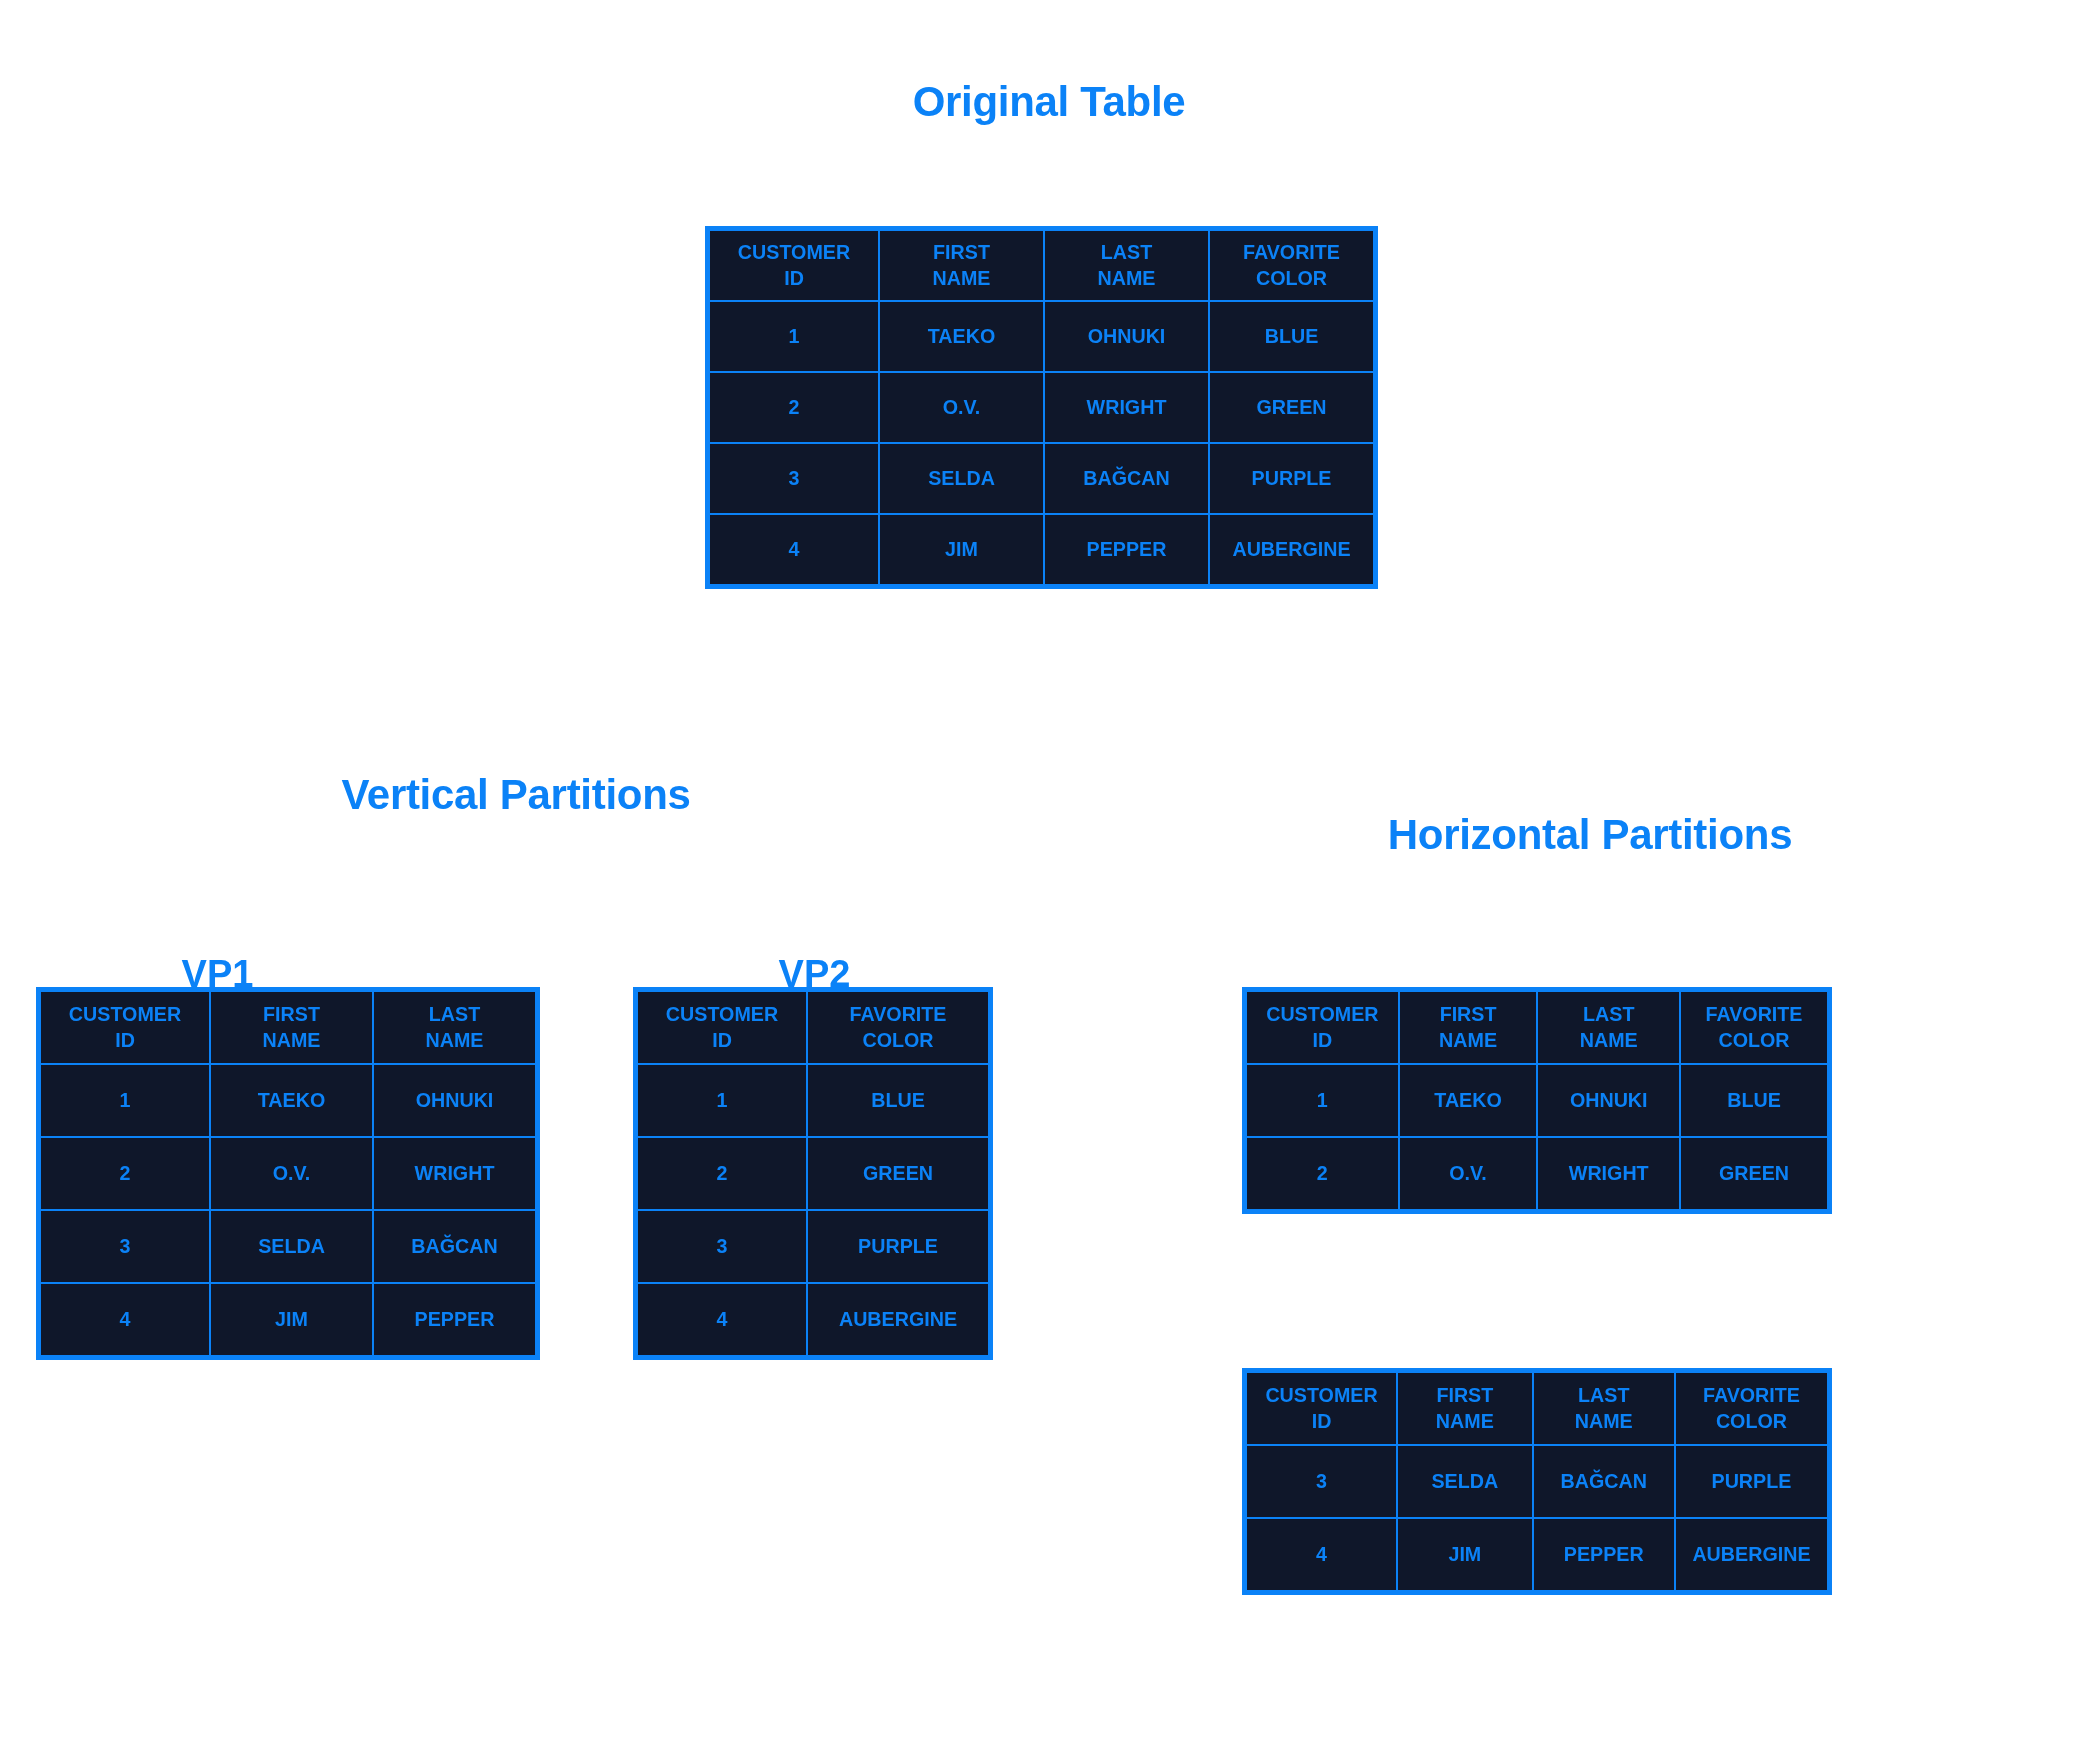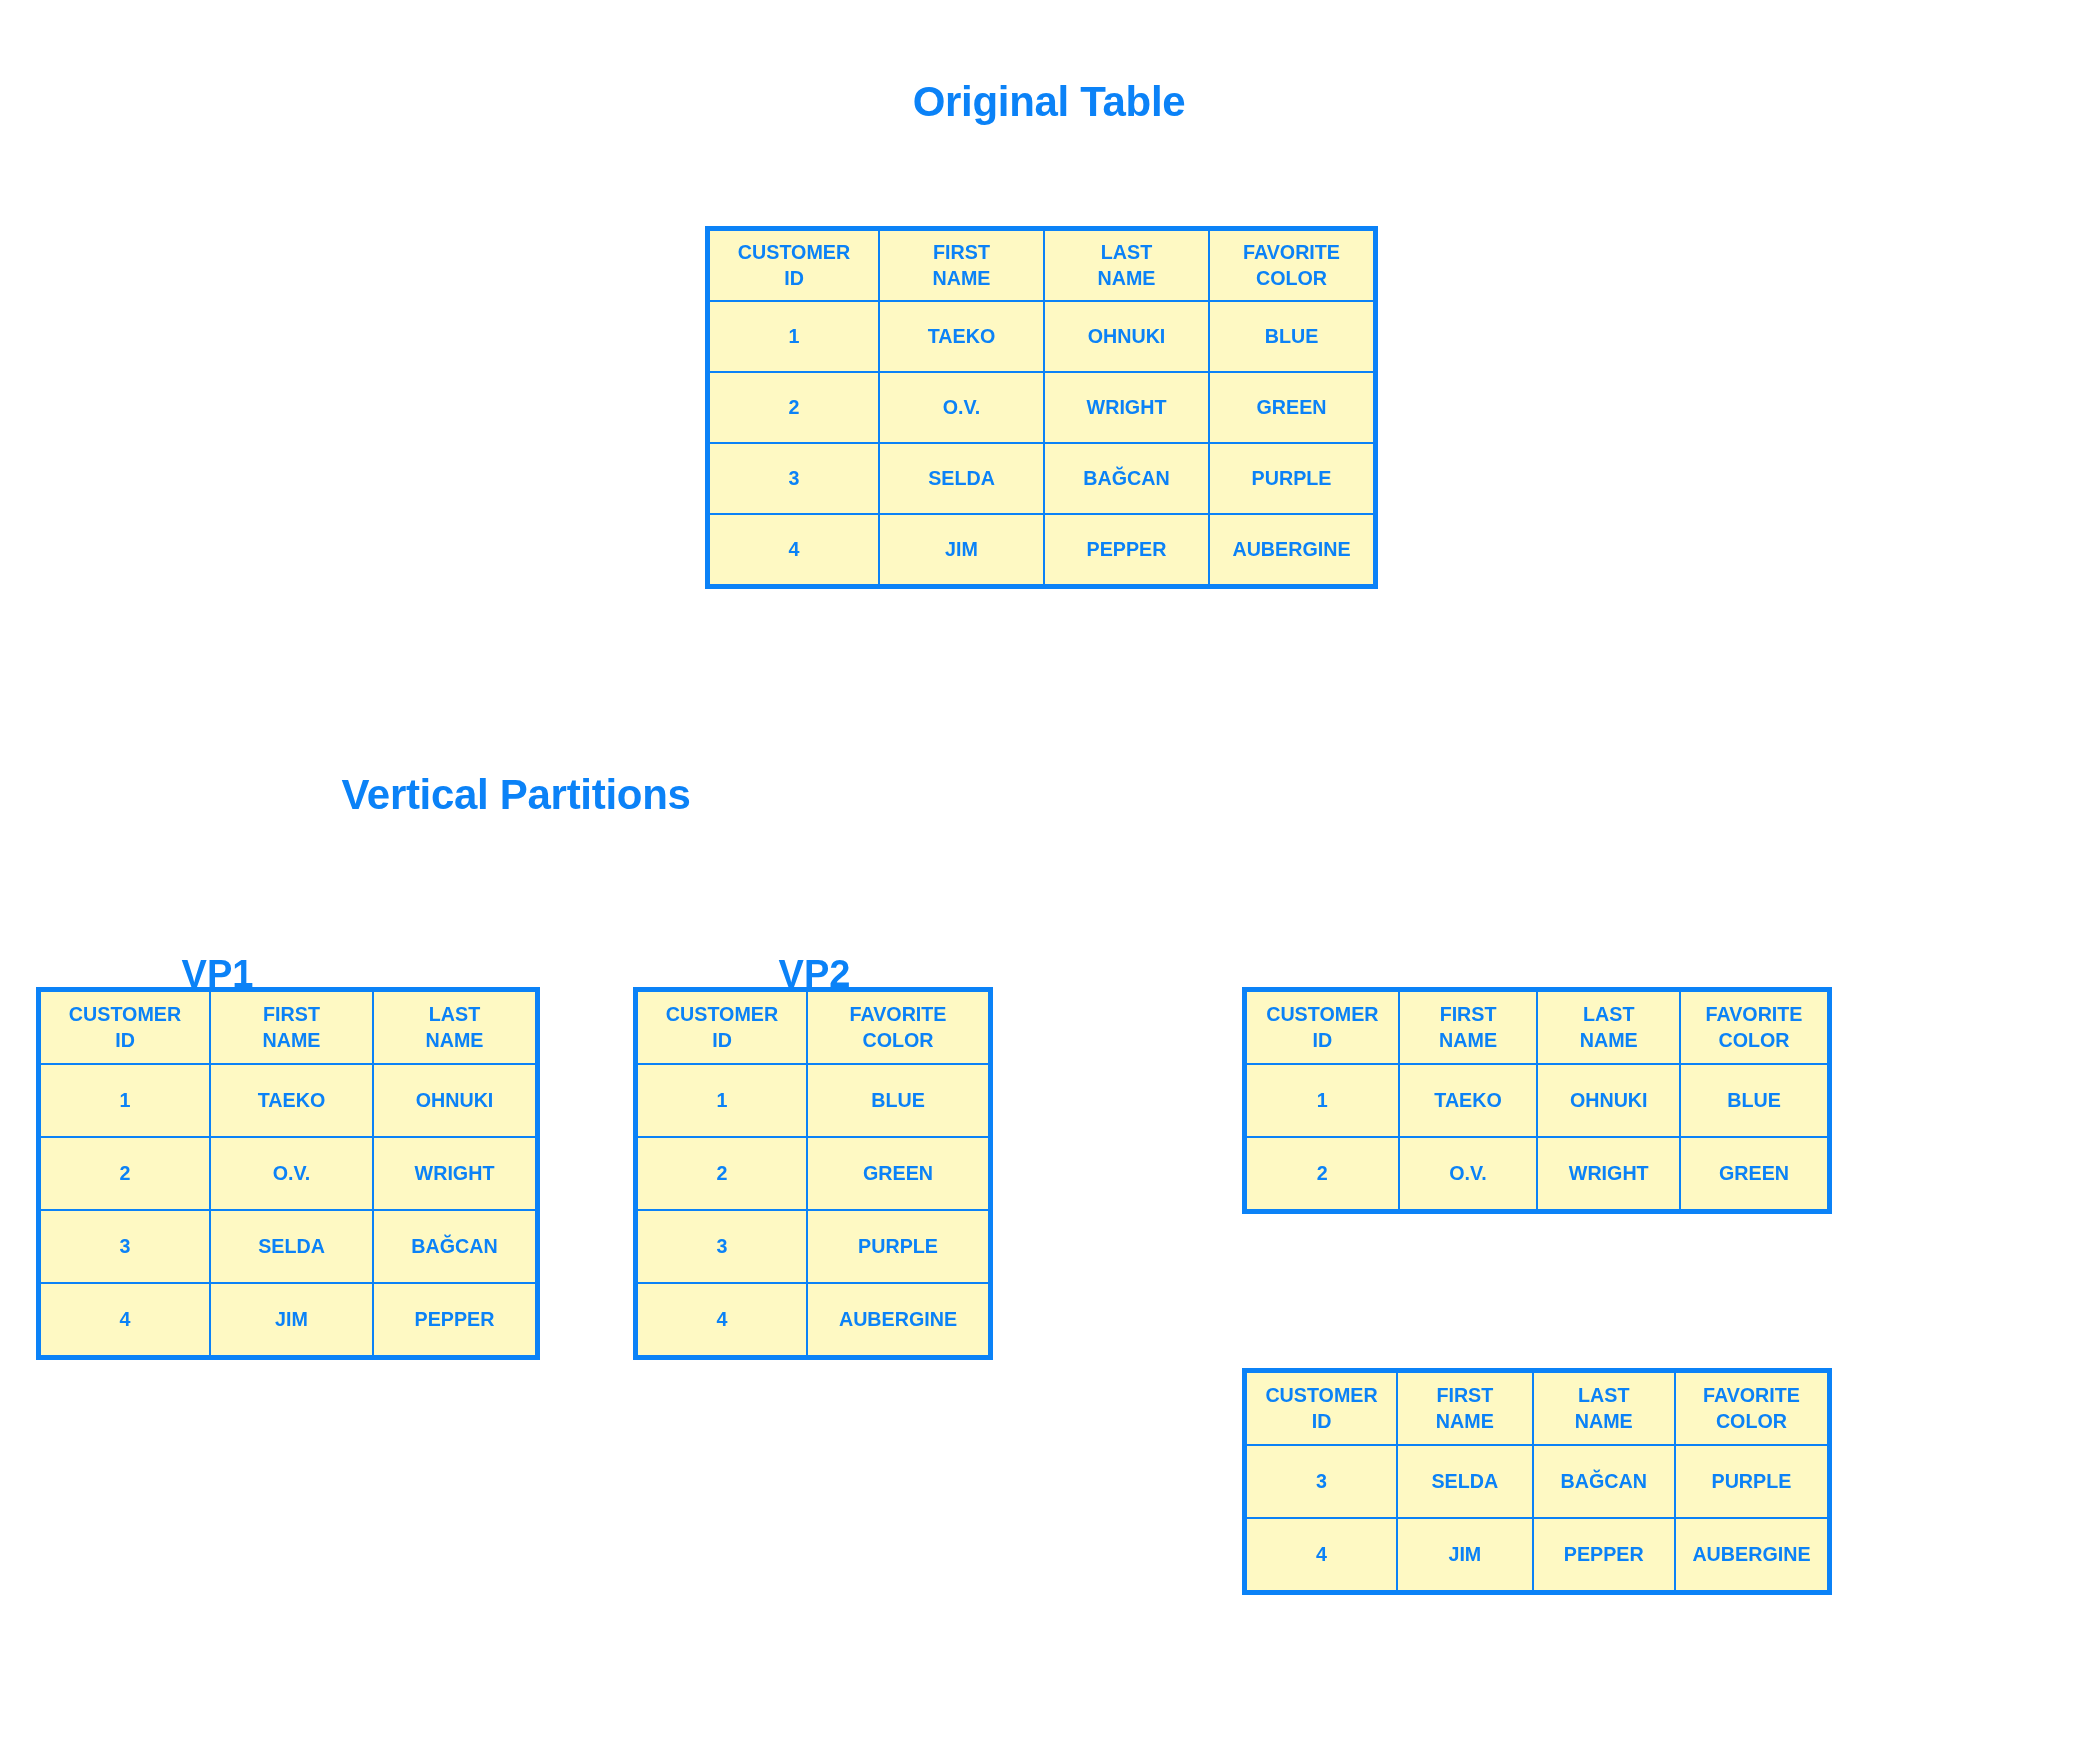--- a/index.html
+++ b/index.html
@@ -43,21 +43,21 @@
     text-align: center;
     margin-top: 25px;
   }
 
   
   .ptable {
     position: absolute;
     border-collapse: collapse;
     table-layout: fixed;
     border: 5.2px solid #0b82f7;
-    background: #fef9c3;
+    background: #0f172a;
   }
   .ptable td {
     border: 2.9px solid #0b82f7;
     color: #0b82f7;
     font-weight: bold;
     font-size: 19.7px;
     line-height: 1.28;
     text-align: center;
     vertical-align: middle;
     padding: 0;
@@ -218,20 +218,21 @@
         <td class="c0">3</td>
         <td class="c1">PURPLE</td>
       </tr>
       <tr>
         <td class="c0">4</td>
         <td class="c1">AUBERGINE</td>
       </tr>
     </tbody>
   </table>
 
+  <div class="section-title" id="title-horizontal">Horizontal Partitions</div>
 
 
   <table class="ptable" id="table-hp1">
     <tbody>
       <tr>
         <td class="hdr c0">CUSTOMER
 ID</td>
         <td class="hdr c1">FIRST
 NAME</td>
         <td class="hdr c2">LAST

